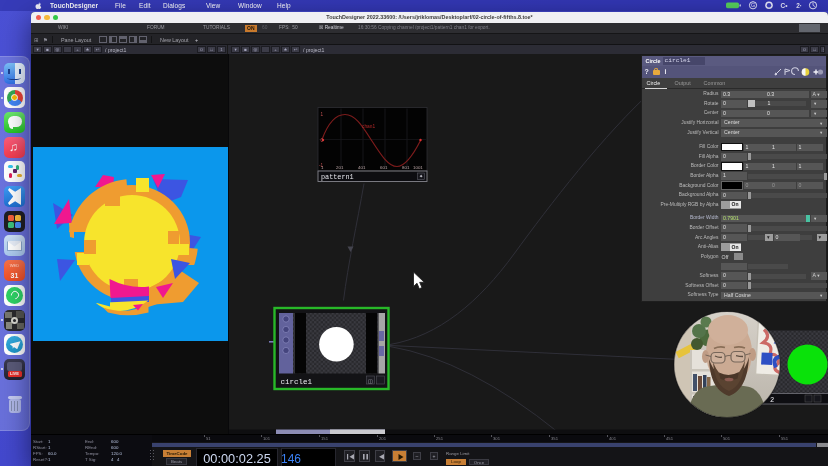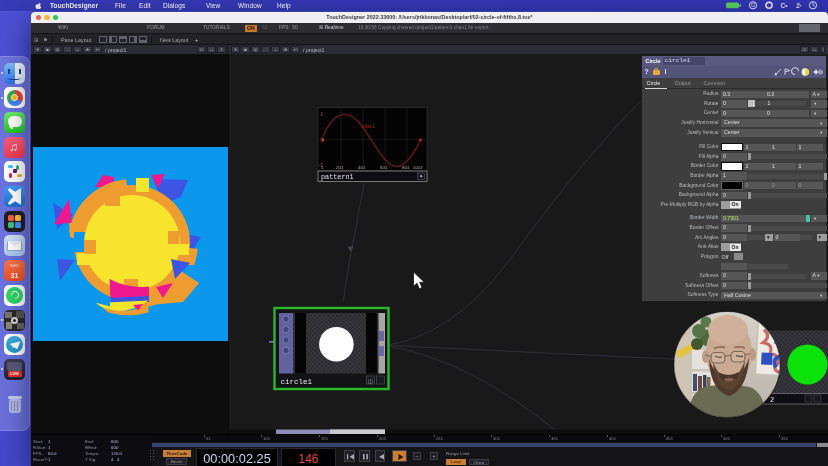--- a/index.html
+++ b/index.html
@@ -611,21 +611,21 @@
 <div style="left:122px;top:18px;width:1.2px;height:1.2px;background:#5a5a62;"></div>
 <div style="left:119px;top:21px;width:1.2px;height:1.2px;background:#5a5a62;"></div>
 <div style="left:122px;top:21px;width:1.2px;height:1.2px;background:#5a5a62;"></div>
 <div style="left:119px;top:24px;width:1.2px;height:1.2px;background:#5a5a62;"></div>
 <div style="left:122px;top:24px;width:1.2px;height:1.2px;background:#5a5a62;"></div>
 <div class="t" style="left:132px;top:15.5px;width:28px;height:7px;background:#c87f35;color:#241804;font-size:4.4px;font-weight:bold;text-align:center;line-height:7px;">TimeCode</div>
 <div class="t" style="left:135px;top:23.5px;width:21px;height:6.5px;background:#222228;border:0.6px solid #3a3a42;color:#9a9aa5;font-size:4.4px;text-align:center;line-height:6px;">Beats</div>
 <div style="left:165px;top:13.5px;width:82px;height:19px;background:#000;border:0.8px solid #26262e;"></div>
 <div class="t" style="left:165px;top:16.5px;width:82px;text-align:center;font-size:12.8px;color:#ccd7ef;">00:00:02.25</div>
 <div style="left:250px;top:13.5px;width:55px;height:19px;background:#000;border:0.8px solid #26262e;"></div>
-<div class="t" style="left:250px;top:17px;width:55px;text-align:center;font-size:12px;color:#ef4444;">146</div>
+<div class="t" style="left:250px;top:17px;width:55px;text-align:left;font-size:12px;color:#3b82f6;">146</div>
 <div style="left:313px;top:15.5px;width:11px;height:12px;background:#1f1f24;border:0.7px solid #3e3e46;">
           <svg style="left:2px;top:3px;width:7px;height:5.5px;" viewBox="0 0 7 5.5">
             <rect width="1.2" height="5.5" fill="#a8a8b2"></rect>
             <polygon points="7,0 7,5.5 2.5,2.75" fill="#a8a8b2"></polygon>
           </svg>
         </div>
 <div style="left:328px;top:15.5px;width:11px;height:12px;background:#1f1f24;border:0.7px solid #3e3e46;">
           <svg style="left:3px;top:3px;width:5px;height:5.5px;" viewBox="0 0 5 5.5">
             <rect width="1.6" height="5.5" fill="#a8a8b2"></rect>
             <rect x="3.4" width="1.6" height="5.5" fill="#a8a8b2"></rect>

